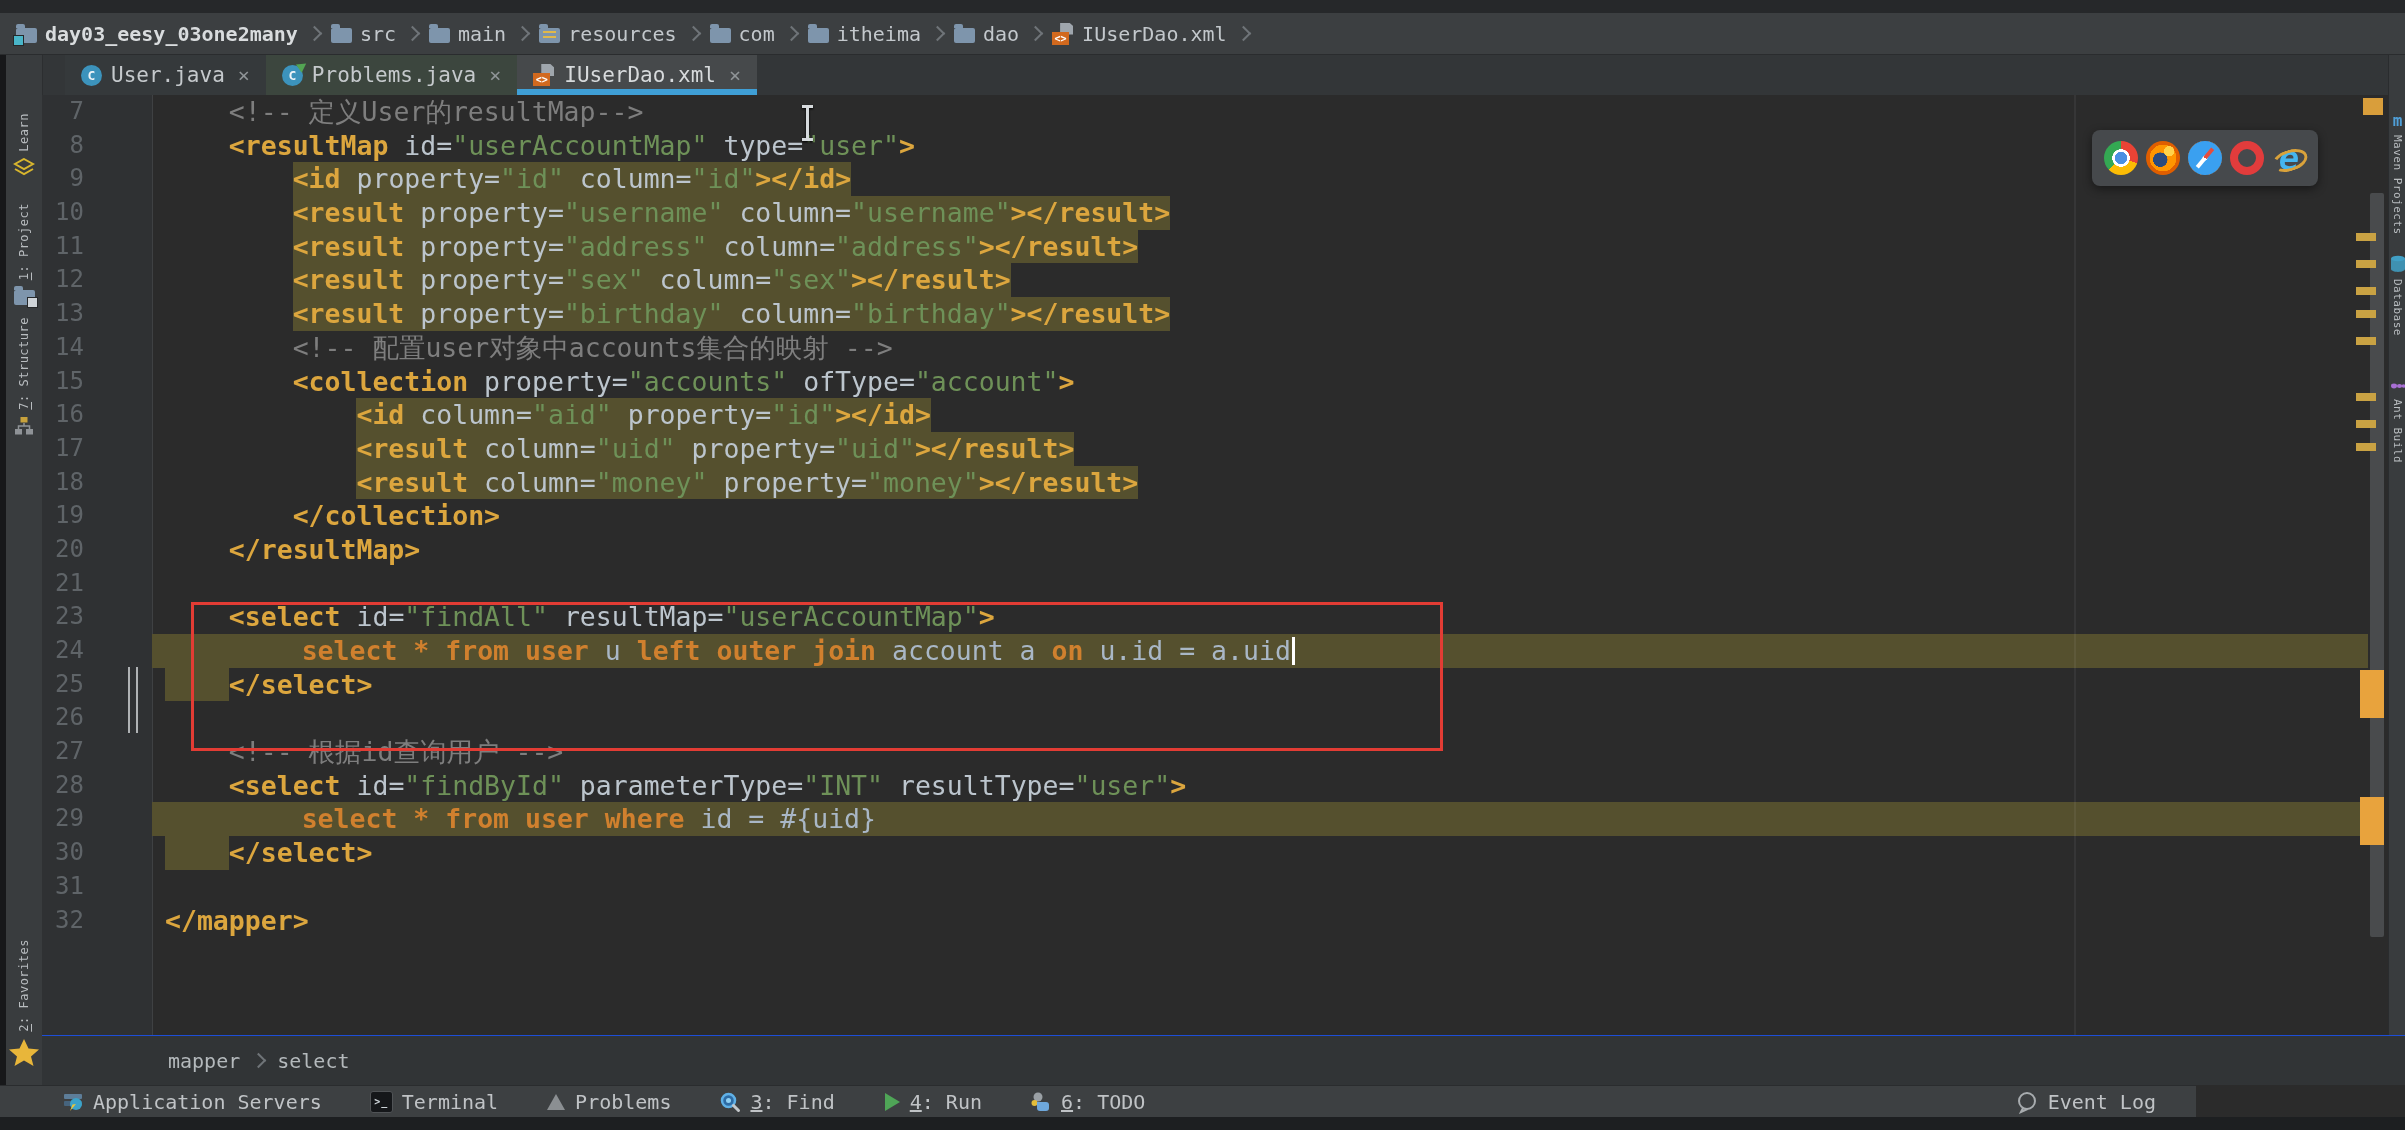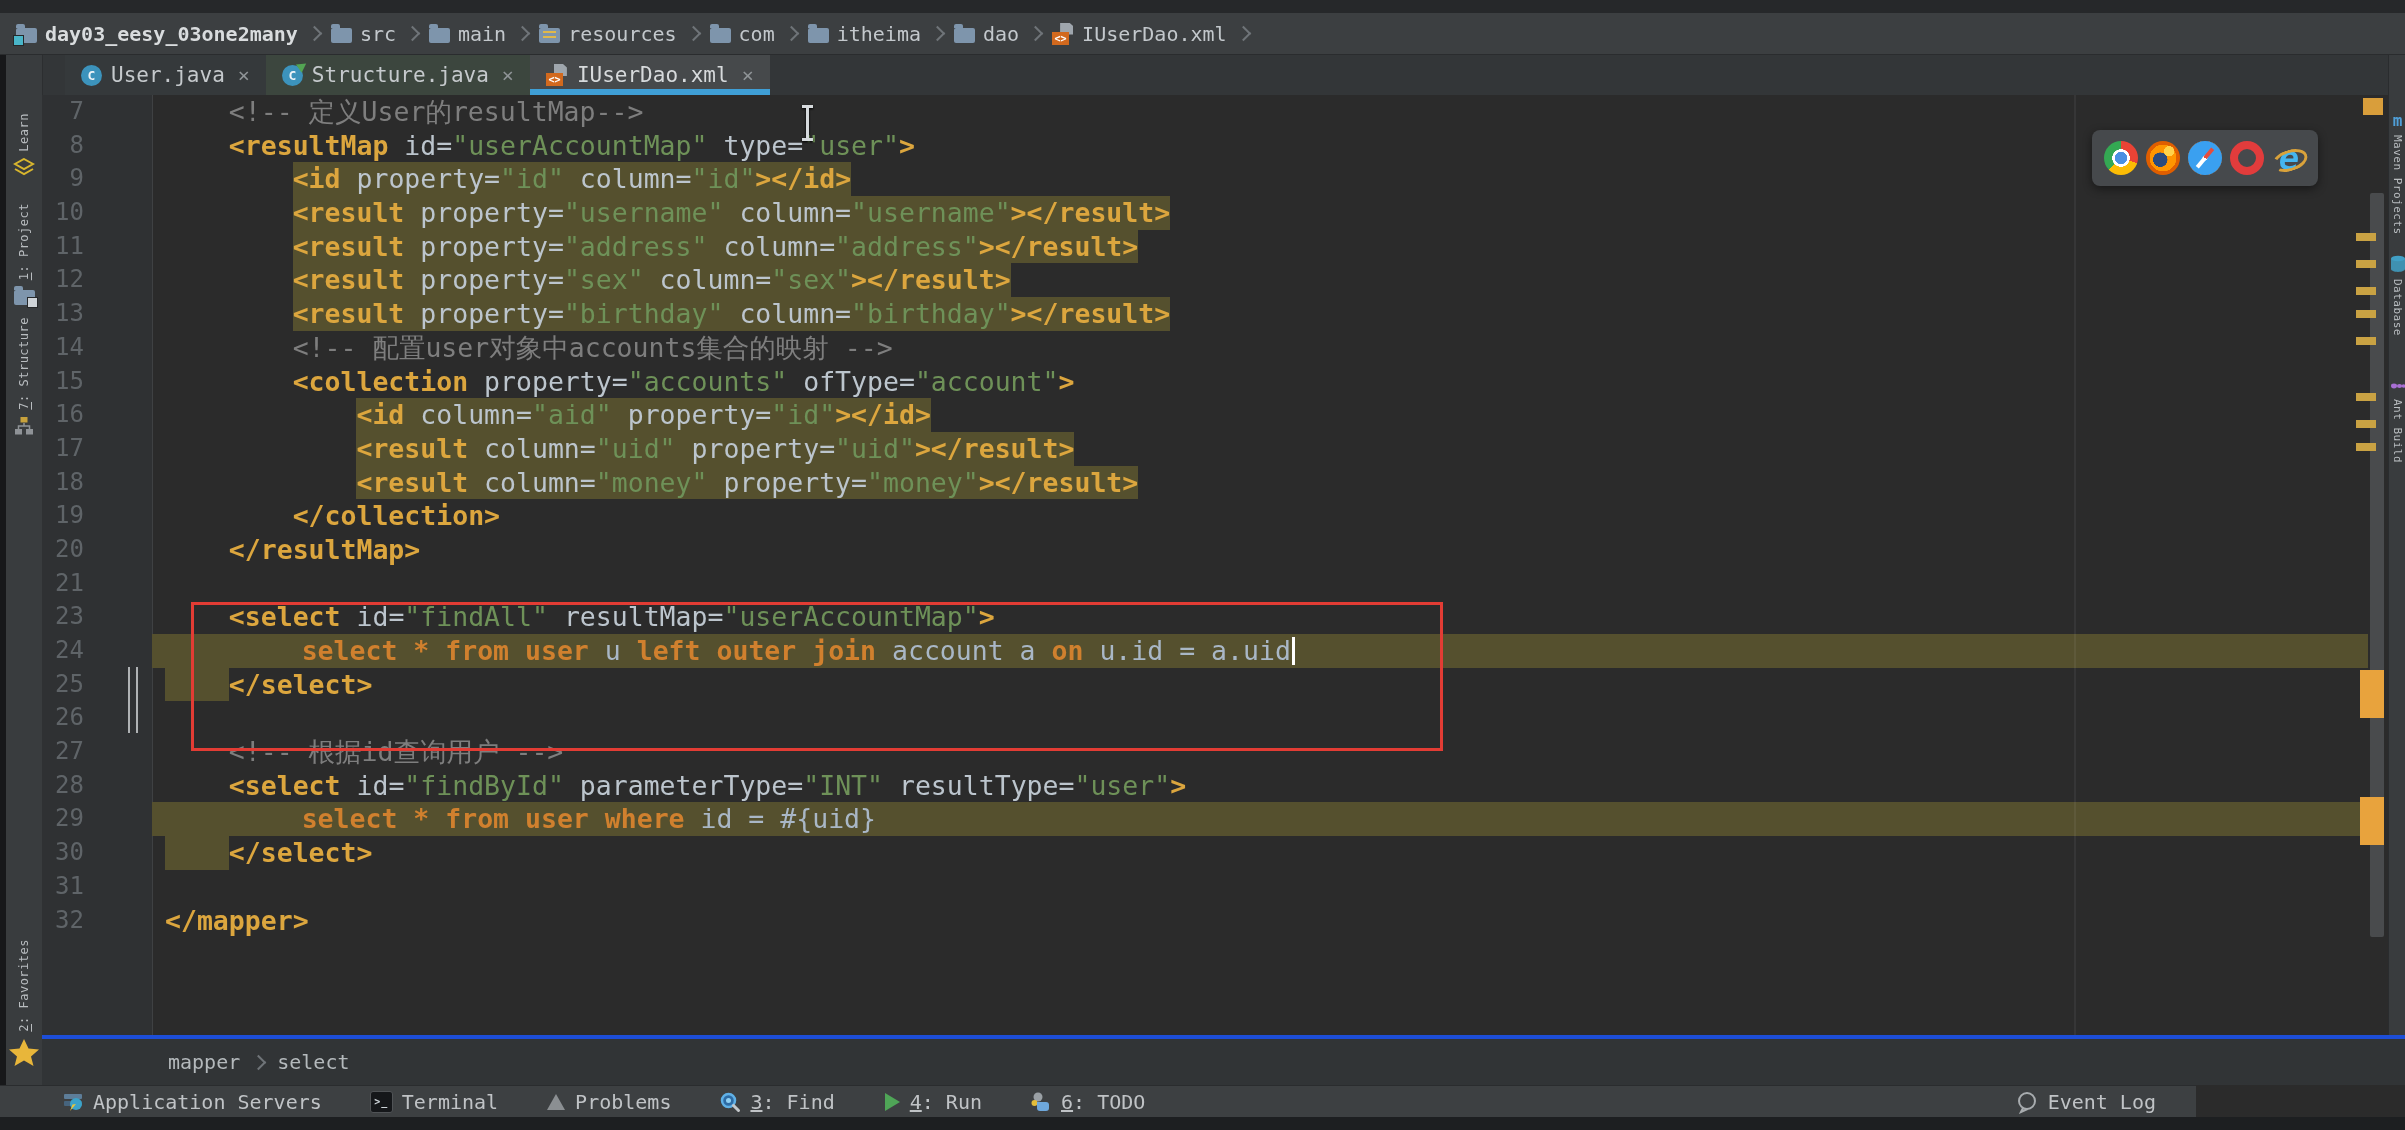--- a/index.html
+++ b/index.html
@@ -81,21 +81,21 @@
   .bi-ie{color:#45b6f0;font-size:34px;font-style:italic;font-weight:bold;display:flex;align-items:center;justify-content:center;line-height:1;}
   .bi-ie::before{content:"";position:absolute;left:0;top:9px;width:30px;height:15px;border:3px solid #d9a23b;border-radius:50%;
                  border-left-color:rgba(0,0,0,0);transform:rotate(-18deg);}
   
   #red-box{position:absolute;left:191px;top:602px;width:1246px;height:143px;border:3px solid var(--annotation-red,#e23c34);z-index:6;}
   
   #ibeam{position:absolute;left:801px;top:104px;width:13px;height:38px;z-index:7;filter:drop-shadow(0 1px 1px #000);}
   #ibeam::before{content:"";position:absolute;left:5px;top:2px;width:3px;height:34px;background:#d6dadd;}
   #ibeam::after{content:"";position:absolute;left:1px;top:1px;width:11px;height:3px;background:#d6dadd;box-shadow:0 33px 0 #d6dadd;}
   
-  #bottom-crumb{position:absolute;left:42px;top:1035px;width:2363px;height:50px;background:#313436;border-top:4px solid #1d4ed8;
+  #bottom-crumb{position:absolute;left:42px;top:1035px;width:2363px;height:50px;background:#313436;border-top:1px solid #1d4ed8;
                 display:flex;align-items:center;gap:12px;padding-left:126px;box-sizing:border-box;font-size:20px;color:#b4b9bc;}
   
   #status{position:absolute;left:0;top:1085px;width:2196px;height:32px;background:#3d4042;border-top:1px solid #2a2c2e;
           display:flex;align-items:center;box-sizing:border-box;color:var(--status-text,#c0c3c6);font-size:20px;}
   #status-left{display:flex;align-items:center;gap:48px;padding-left:62px;}
   #status-right{margin-left:auto;display:flex;align-items:flex-end;gap:10px;padding-right:40px;}
   .st-item{display:flex;align-items:center;gap:9px;}
   .st-item u{text-decoration:underline;}
   #bottom-strip{position:absolute;left:0;top:1117px;width:2405px;height:13px;background:#1d1f21;}
   
@@ -190,21 +190,21 @@
         <span class="icon">
           <div class="sh-class">C</div>
         </span>
         <span>User.java</span>
         <span class="tab-close">×</span>
       </div>
       <div class="tab k-test">
         <span class="icon">
           <div class="sh-class">C<span class="sh-runmark"></span></div>
         </span>
-        <span>Structure.java</span>
+        <span>Problems.java</span>
         <span class="tab-close">×</span>
       </div>
       <div class="tab k-xml active">
         <span class="icon">
           <div class="sh-xml">
             <span class="sh-xml-sheet"></span>
             <span class="sh-xml-tag">&lt;&gt;</span>
           </div>
         </span>
         <span>IUserDao.xml</span>

